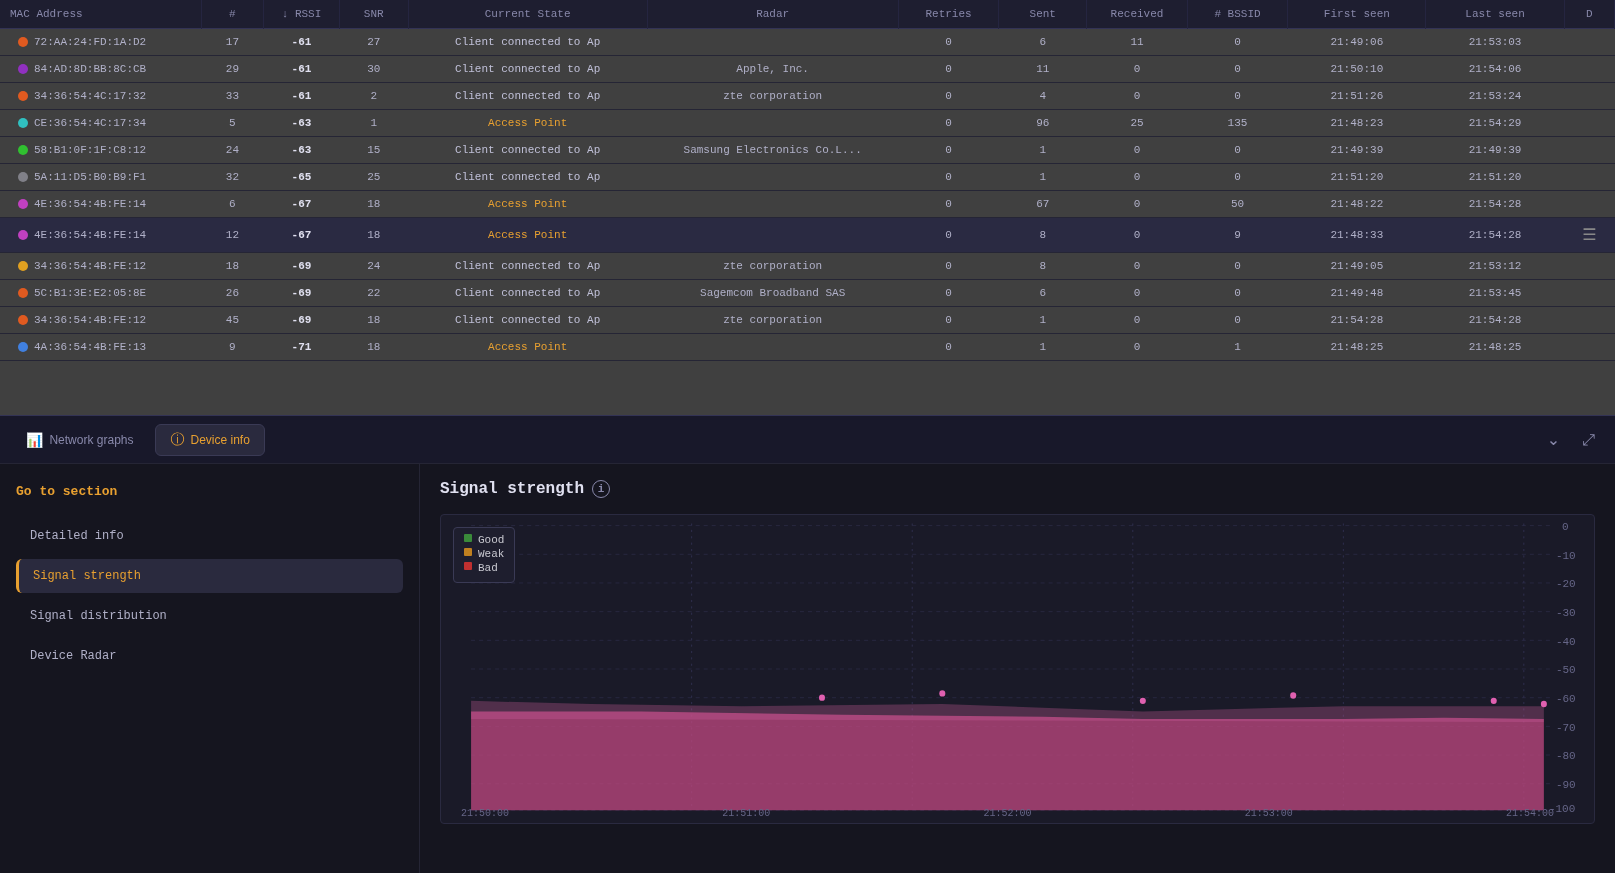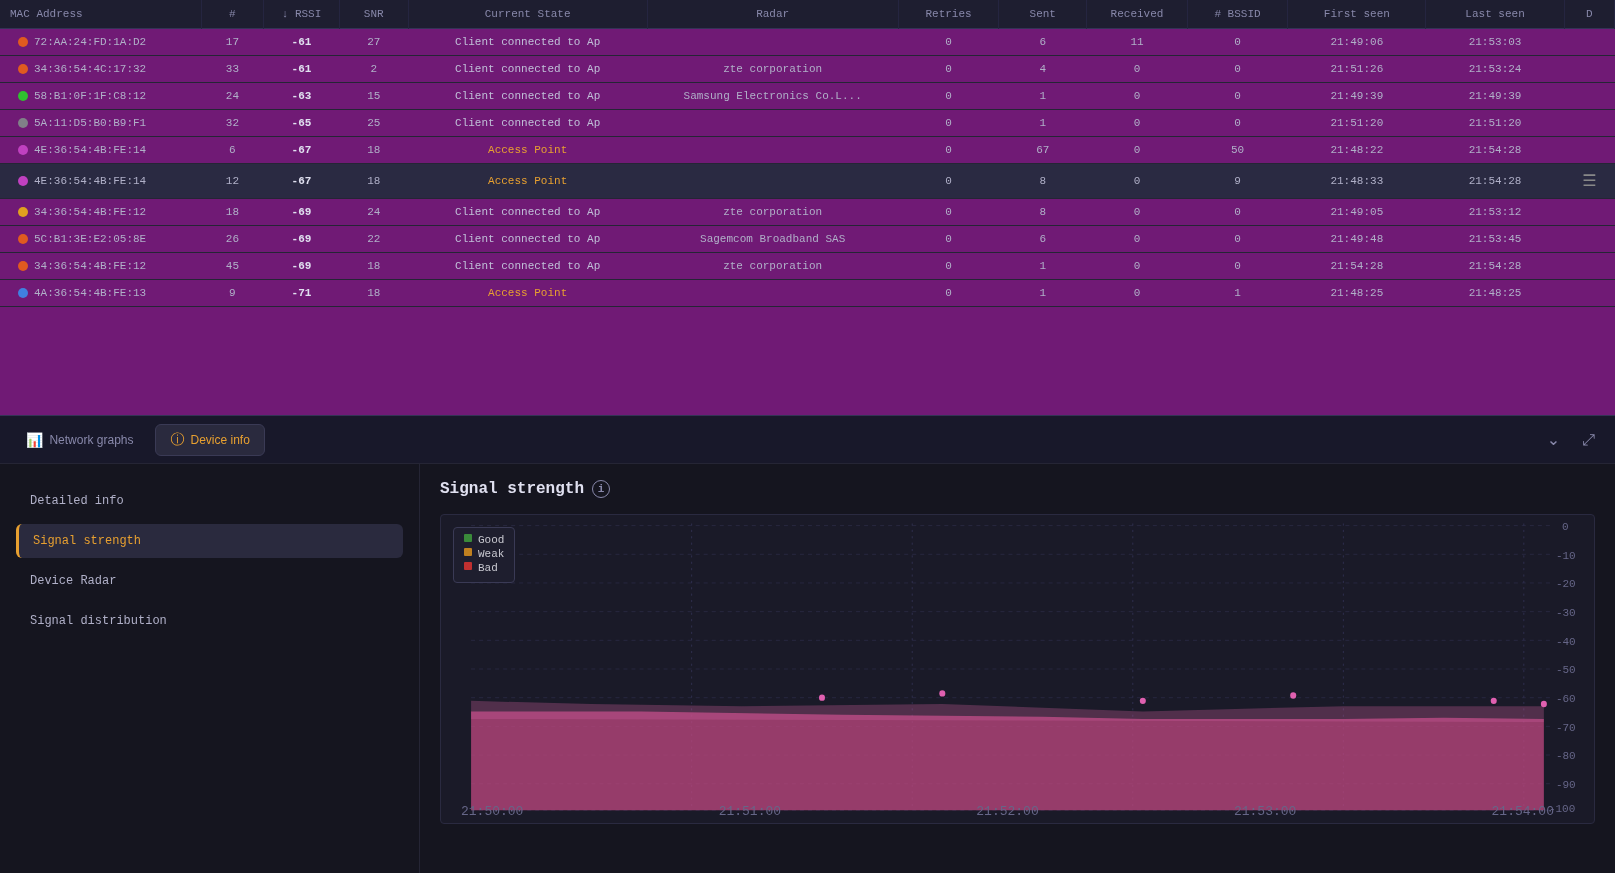--- a/index.html
+++ b/index.html
@@ -11,21 +11,21 @@
       overflow: hidden;
       width: 1615px;
       height: 873px;
     }
 
     
     .table-section {
       width: 100%;
       height: 415px;
       overflow: hidden;
-      background: #701a75;
+      background: #404040;
     }
 
     table {
       width: 100%;
       border-collapse: collapse;
       table-layout: fixed;
     }
 
     thead tr {
       background: #1e1e30;
@@ -279,21 +279,21 @@
     .x-labels {
       position: absolute;
       bottom: 4px;
       left: 20px;
       right: 40px;
       display: flex;
       justify-content: space-between;
     }
 
     .x-label {
-      font-size: 13px;
+      font-size: 10px;
       color: #666688;
     }
 
     .col-mac { width: 160px; }
     .col-num { width: 50px; }
     .col-rssi { width: 60px; }
     .col-snr { width: 55px; }
     .col-state { width: 190px; }
     .col-vendor { width: 200px; }
     .col-retries { width: 80px; }
@@ -357,33 +357,67 @@
             <td>0</td>
             <td>6</td>
             <td>11</td>
             <td>0</td>
             <td>21:49:06</td>
             <td>21:53:03</td>
             <td></td>
           </tr>
           <tr>
             <td>
+              <div class="mac-cell"><span class="dot" style="background:#9030c0"></span>84:AD:8D:BB:8C:CB</div>
+            </td>
+            <td>29</td>
+            <td class="rssi-cell">-61</td>
+            <td>30</td>
+            <td class="state-client">Client connected to Ap</td>
+            <td>Apple, Inc.</td>
+            <td>0</td>
+            <td>11</td>
+            <td>0</td>
+            <td>0</td>
+            <td>21:50:10</td>
+            <td>21:54:06</td>
+            <td></td>
+          </tr>
+          <tr>
+            <td>
               <div class="mac-cell"><span class="dot" style="background:#e05a20"></span>34:36:54:4C:17:32</div>
             </td>
             <td>33</td>
             <td class="rssi-cell">-61</td>
             <td>2</td>
             <td class="state-client">Client connected to Ap</td>
             <td>zte corporation</td>
             <td>0</td>
             <td>4</td>
             <td>0</td>
             <td>0</td>
             <td>21:51:26</td>
             <td>21:53:24</td>
+            <td></td>
+          </tr>
+          <tr>
+            <td>
+              <div class="mac-cell"><span class="dot" style="background:#30c0c0"></span>CE:36:54:4C:17:34</div>
+            </td>
+            <td>5</td>
+            <td class="rssi-cell">-63</td>
+            <td>1</td>
+            <td class="state-ap">Access Point</td>
+            <td></td>
+            <td>0</td>
+            <td>96</td>
+            <td>25</td>
+            <td>135</td>
+            <td>21:48:23</td>
+            <td>21:54:29</td>
             <td></td>
           </tr>
           <tr>
             <td>
               <div class="mac-cell"><span class="dot" style="background:#30c030"></span>58:B1:0F:1F:C8:12</div>
             </td>
             <td>24</td>
             <td class="rssi-cell">-63</td>
             <td>15</td>
             <td class="state-client">Client connected to Ap</td>
@@ -535,24 +569,25 @@
     </div>
     <div class="tabs-right">
       <button class="collapse-btn">⌄</button>
       <button class="collapse-btn">⤢</button>
     </div>
   </div>
 
   <div class="panel-content">
 
     <div class="left-sidebar">
+      <div class="section-title">Go to section</div>
       <div class="nav-item">Detailed info</div>
       <div class="nav-item active">Signal strength</div>
+      <div class="nav-item">Signal distribution</div>
       <div class="nav-item">Device Radar</div>
-      <div class="nav-item">Signal distribution</div>
     </div>
 
     <div class="right-content">
       <div class="chart-title">
         <span>Signal strength</span>
         <span class="info-icon">i</span>
       </div>
       <div class="chart-container">
         
         <div class="legend-box">

